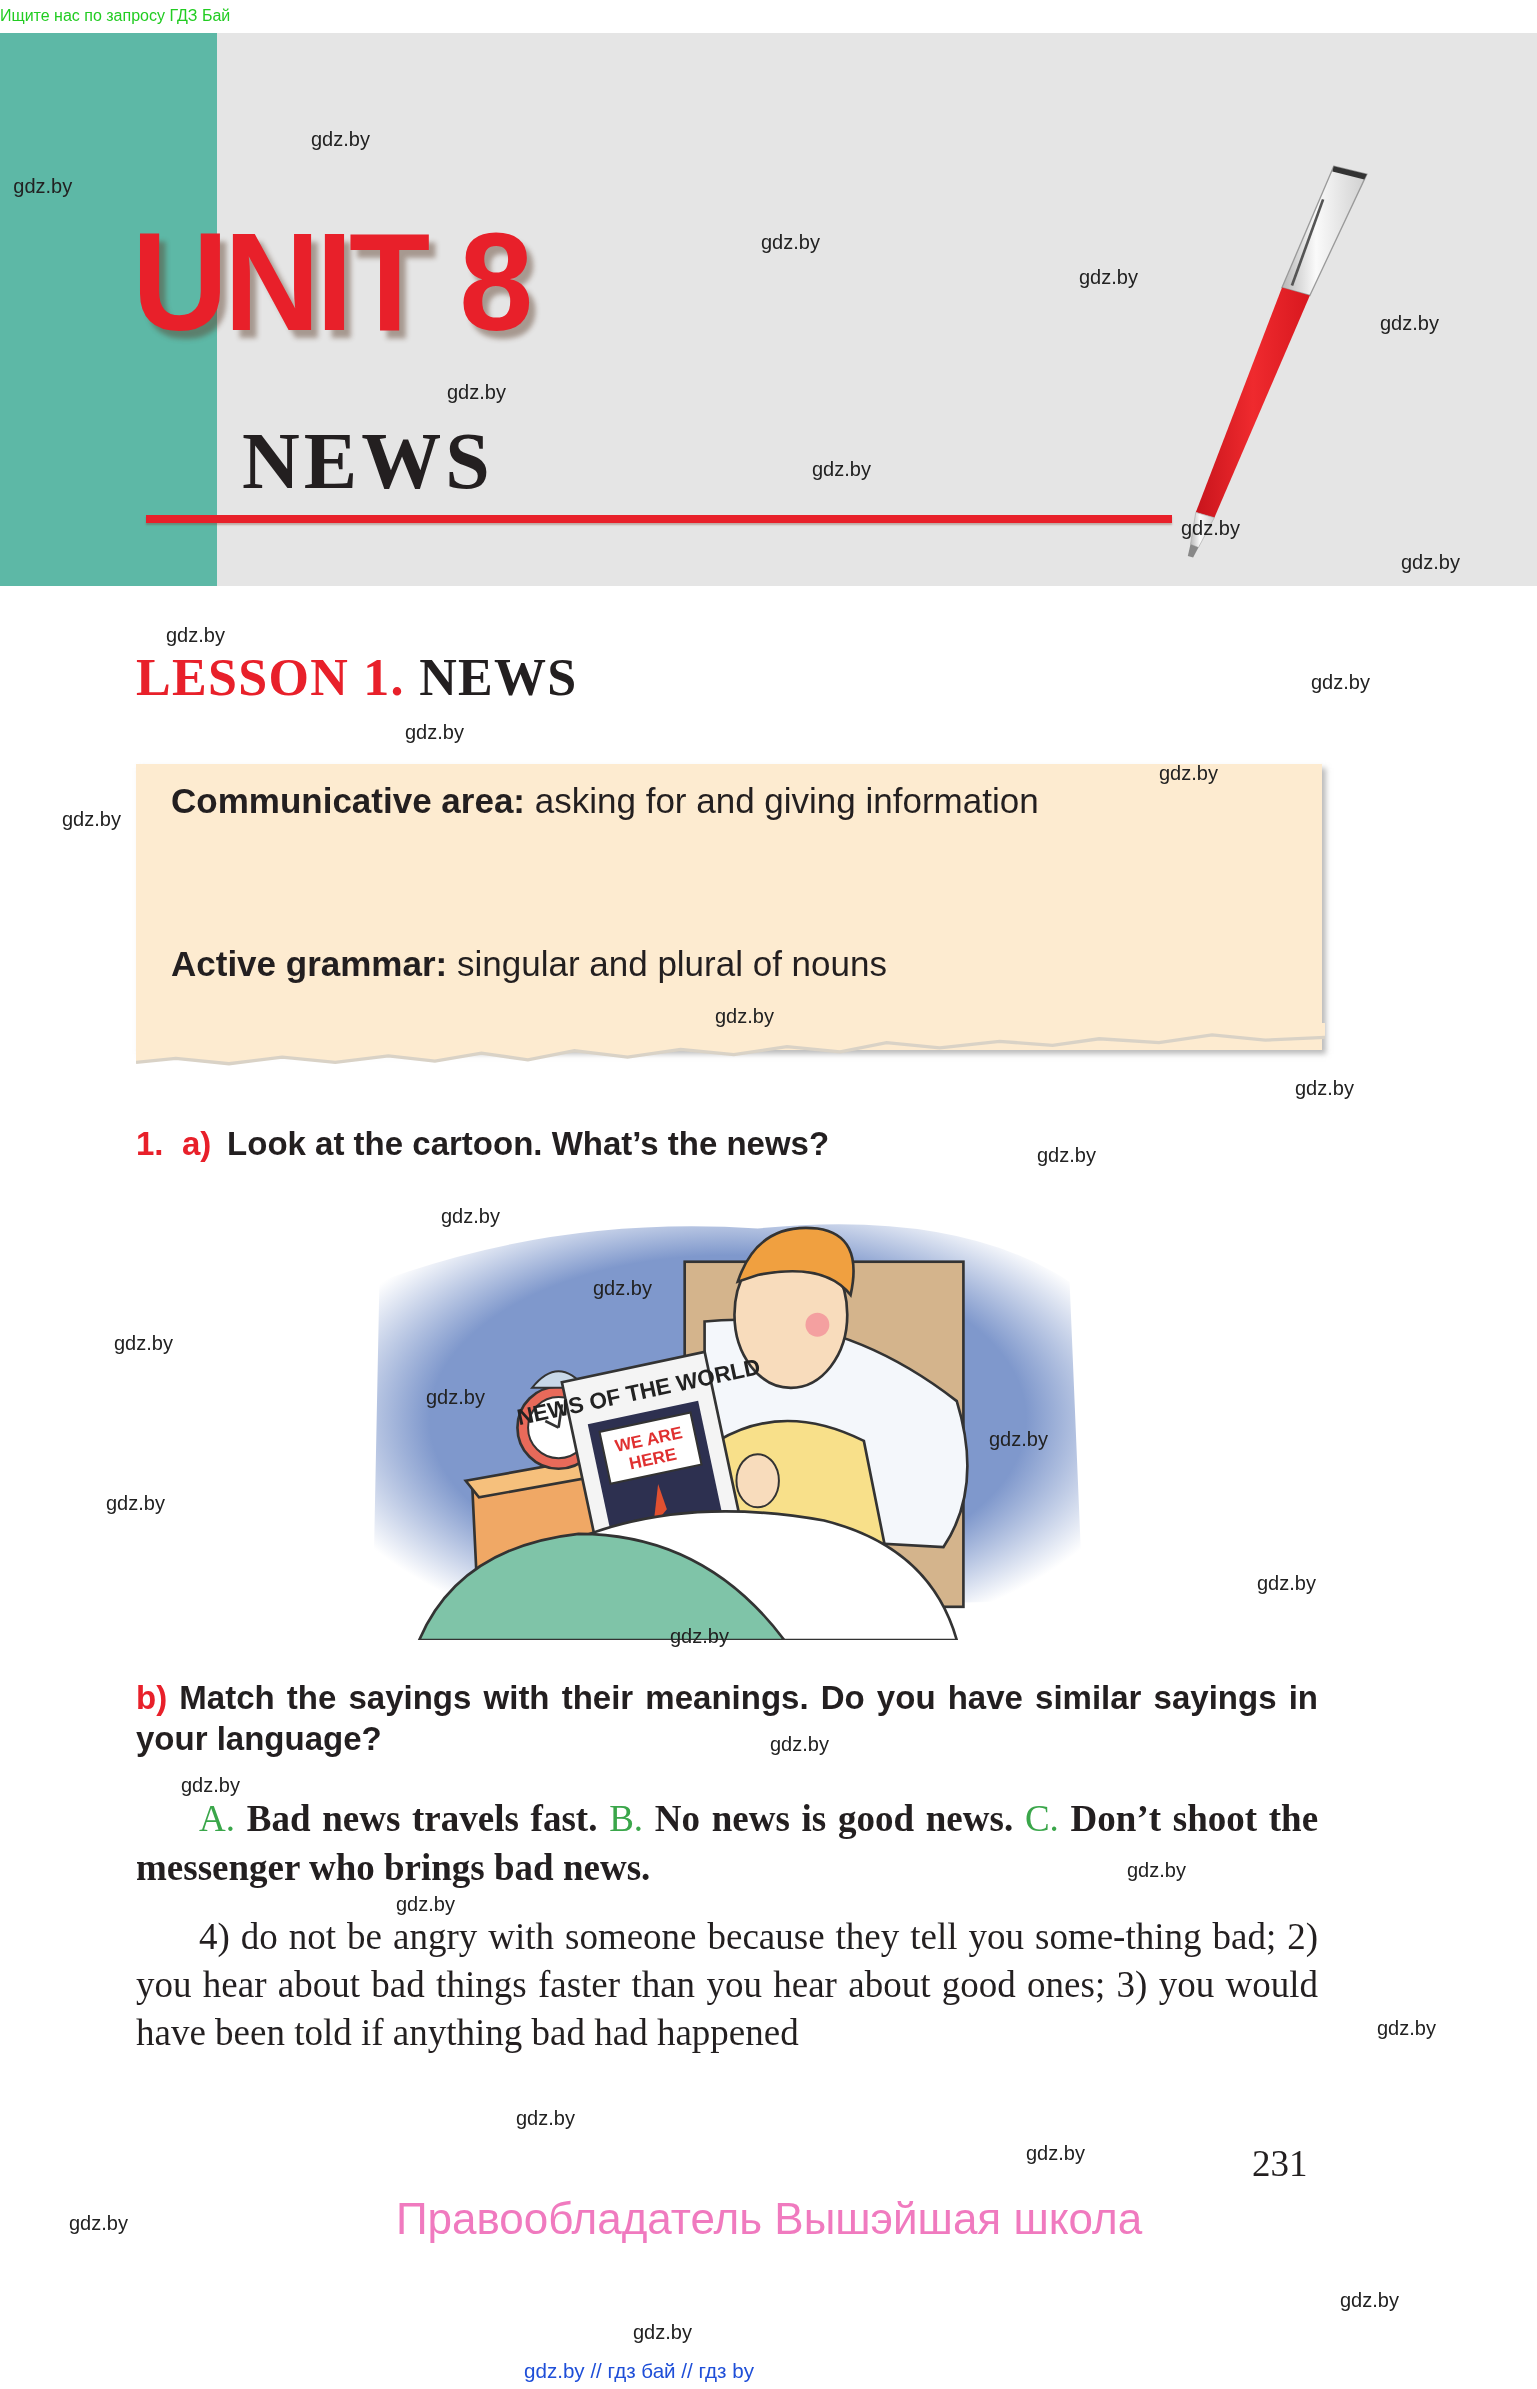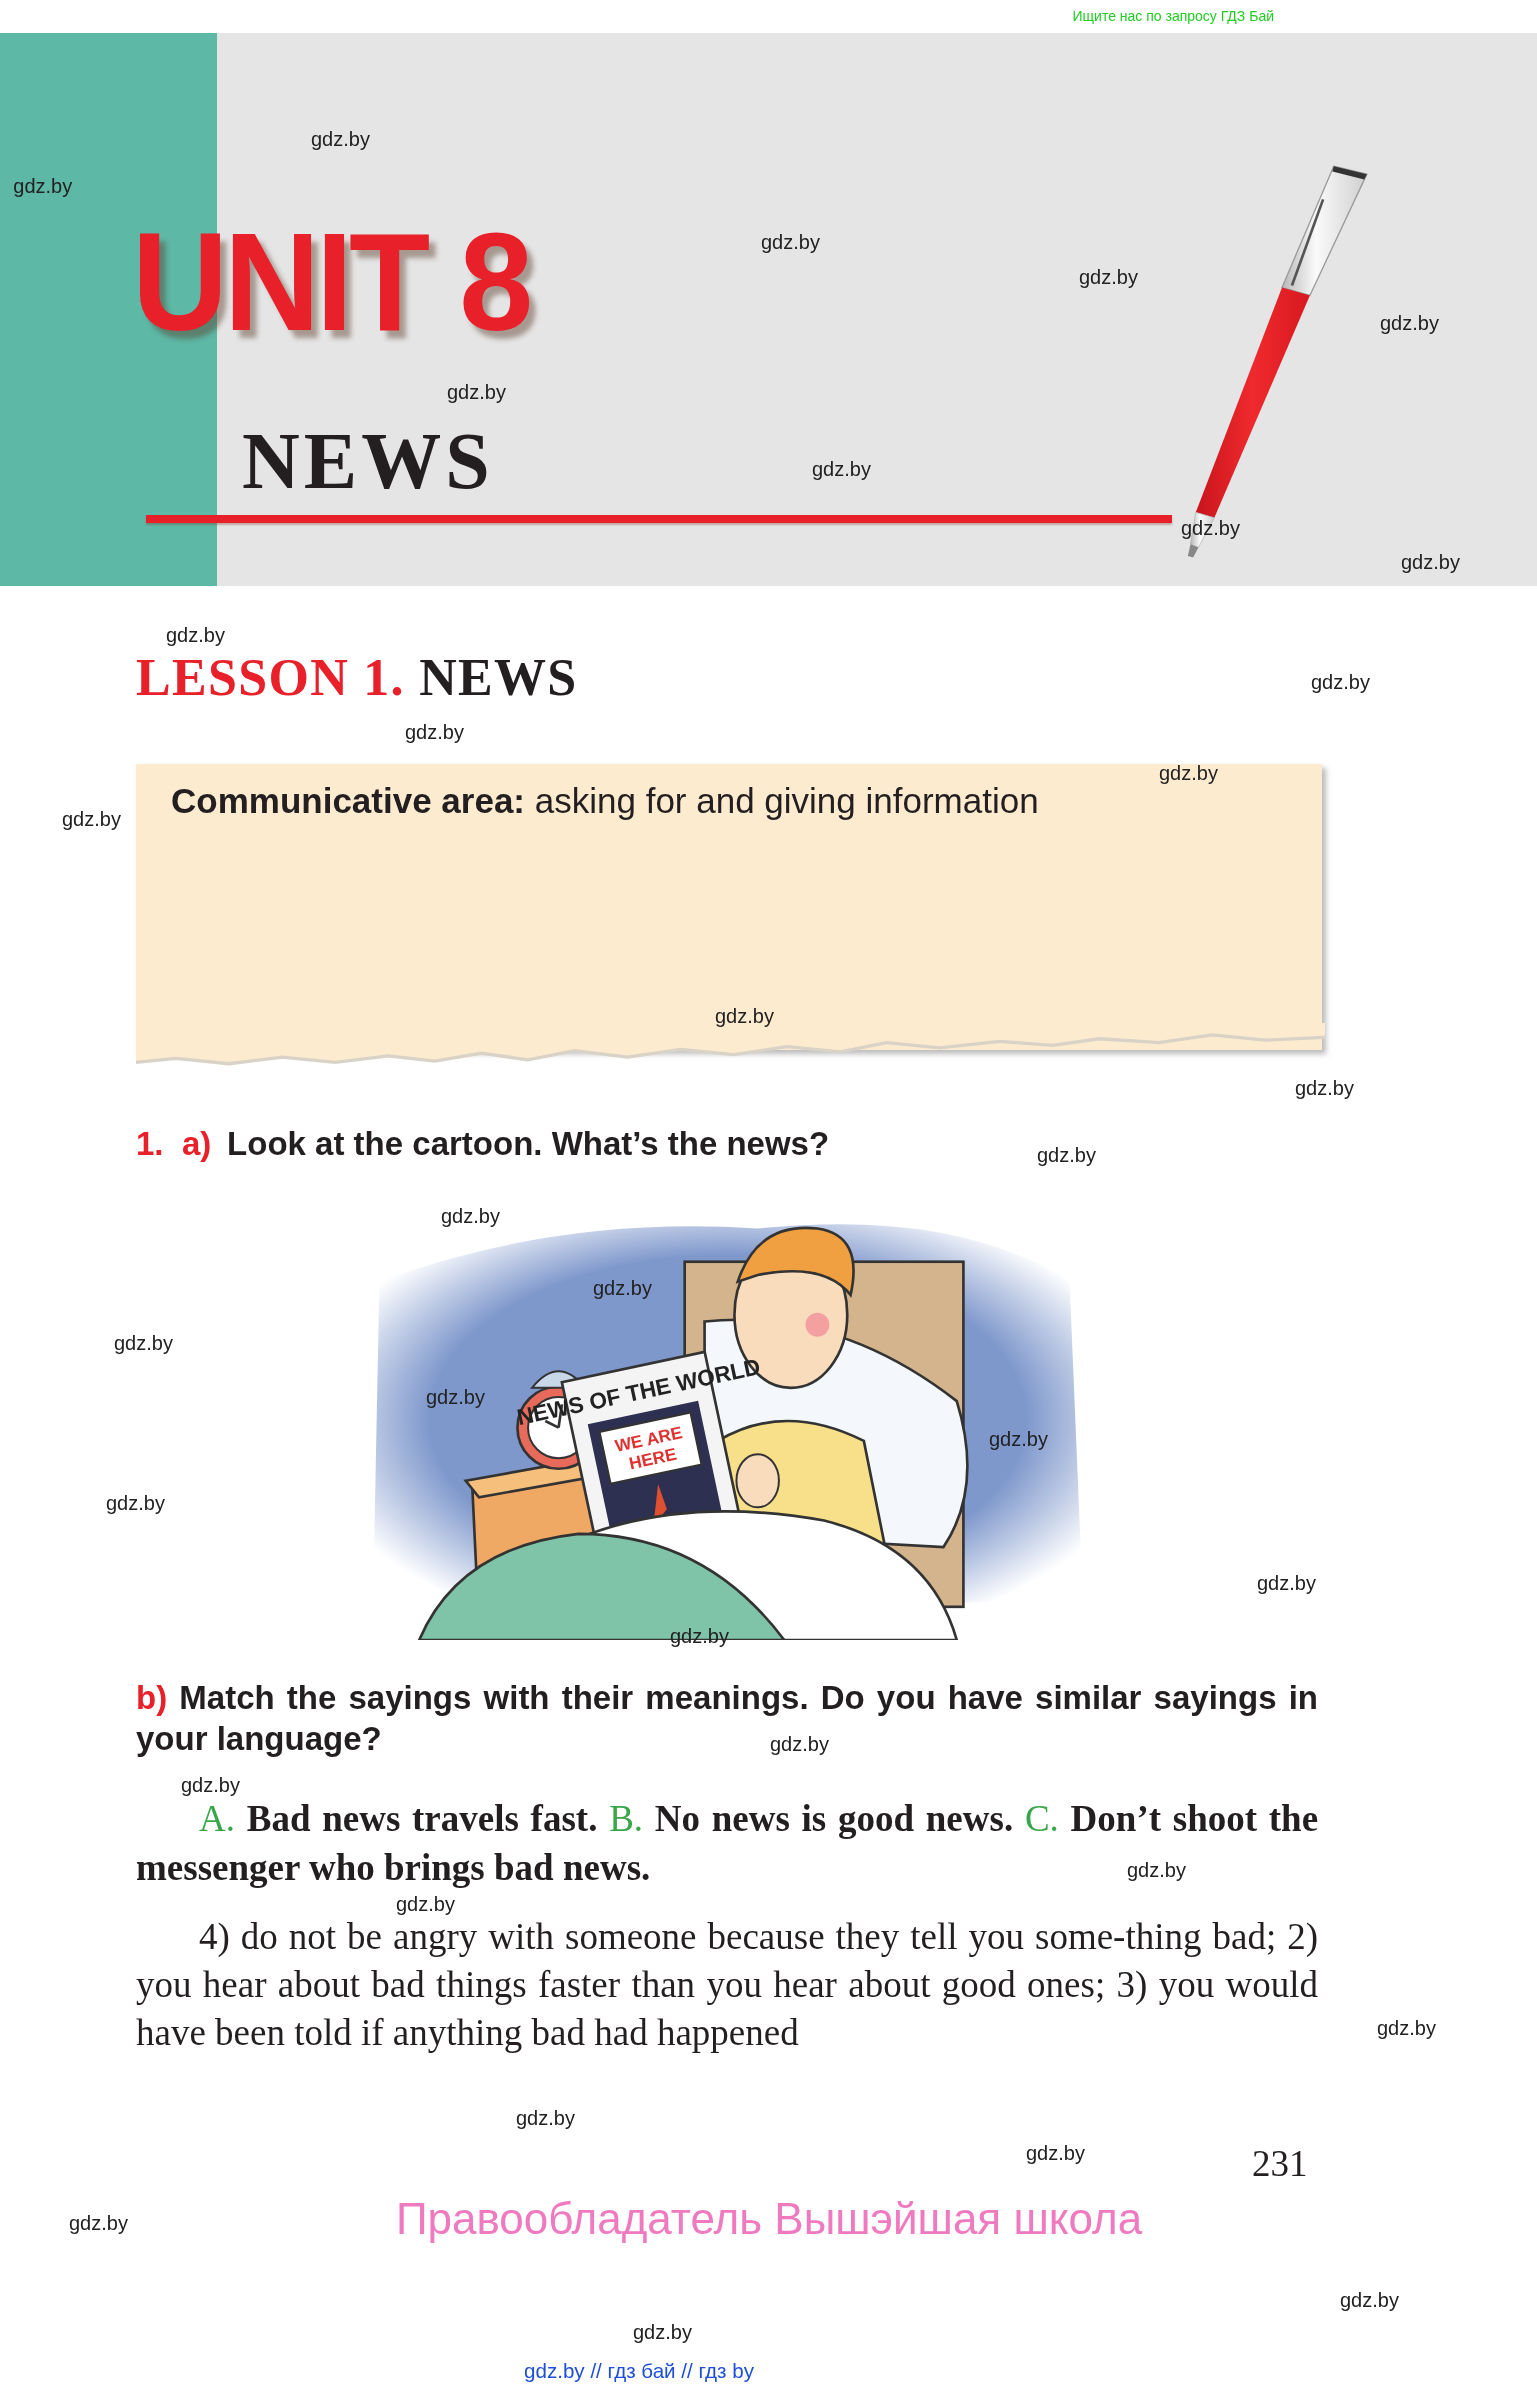--- a/index.html
+++ b/index.html
@@ -1,18 +1,18 @@
 <!DOCTYPE html>
 <html style="font-size:10.6px"><head>
 <meta charset="utf-8">
 <style>
   html, body { margin:0; padding:0; }
   body { width:1538px; height:2389px; position:relative; background:#ffffff; overflow:hidden; font-family:"Liberation Sans", sans-serif; color:#231f20; }
   .abs { position:absolute; }
-  .top-banner { left:0; top:0; width:1274px; height:32px; text-align:right; font-size:14px; line-height:32px; color:#22cc22; }
+  .top-banner { left:0; top:0; width:1274px; height:32px; text-align:left; font-size:16px; line-height:32px; color:#22cc22; }
   .header { left:0; top:33px; width:1538px; height:553px; background:#e5e5e5; }
   .teal { left:0; top:0; width:217px; height:553px; background:#5db8a6; }
   .unit-title { left:132px; top:179px; font-family:"Liberation Sans", sans-serif; font-weight:900; font-size:133px; line-height:133px; color:#e8202a; letter-spacing:-4px; text-shadow:6.6px 8px 5.3px rgba(90,60,40,0.45); transform:scaleY(1.05); transform-origin:left top; }
   .unit-sub { left:242px; top:385px; font-family:"Liberation Serif", serif; font-weight:bold; font-size:80px; line-height:86px; color:#231f20; letter-spacing:4px; }
   .red-rule { left:146px; top:482px; width:1026px; height:8px; background:#e8202a; box-shadow:0 2px 2px rgba(120,60,40,0.35); }
   .pen { left:1156px; top:126px; width:252px; height:399px; }
   .wm { position:absolute; font-size:20px; line-height:22.6px; color:#222; white-space:nowrap; }
   .lesson { left:136px; top:648px; font-family:"Liberation Serif", serif; font-weight:bold; font-size:52px; line-height:60px; letter-spacing:1.3px; }
   .lesson .red { color:#e8202a; }
   .lesson .dark { color:#231f20; }
@@ -70,20 +70,24 @@
 
 <div class="abs lesson">
   <span class="red">LESSON 1.</span>
   <span class="dark">NEWS</span>
 </div>
 
 <div class="abs info">
   <div class="info-line" style="top:14.6px;">
     <b>Communicative area:</b>
     <span>asking for and giving information</span>
+  </div>
+  <div class="info-line" style="top:178px;">
+    <b>Active grammar:</b>
+    <span>singular and plural of nouns</span>
   </div>
 </div>
 <svg class="abs info-tear" viewBox="0 0 1790 70" preserveAspectRatio="none">
   <path d="M0,0 L1790,0 L1790,22 L1700,26 L1620,18 L1540,30 L1450,24 L1380,34 L1300,28 L1210,38 L1130,30 L1060,44 L980,36 L900,48 L820,40 L740,52 L660,42 L590,56 L520,46 L450,58 L380,50 L300,60 L220,52 L140,62 L60,54 L0,60 Z" fill="#fdebd0"></path>
   <path d="M1790,22 L1700,26 L1620,18 L1540,30 L1450,24 L1380,34 L1300,28 L1210,38 L1130,30 L1060,44 L980,36 L900,48 L820,40 L740,52 L660,42 L590,56 L520,46 L450,58 L380,50 L300,60 L220,52 L140,62 L60,54 L0,60" fill="none" stroke="#d9d2c6" stroke-width="5"></path>
 </svg>
 
 <div class="abs ex-head" style="left:136px; top:1123px;">
   <span class="ex-num">1.</span>
   <span class="ex-num" style="margin-left:9.3px;">a)</span>

